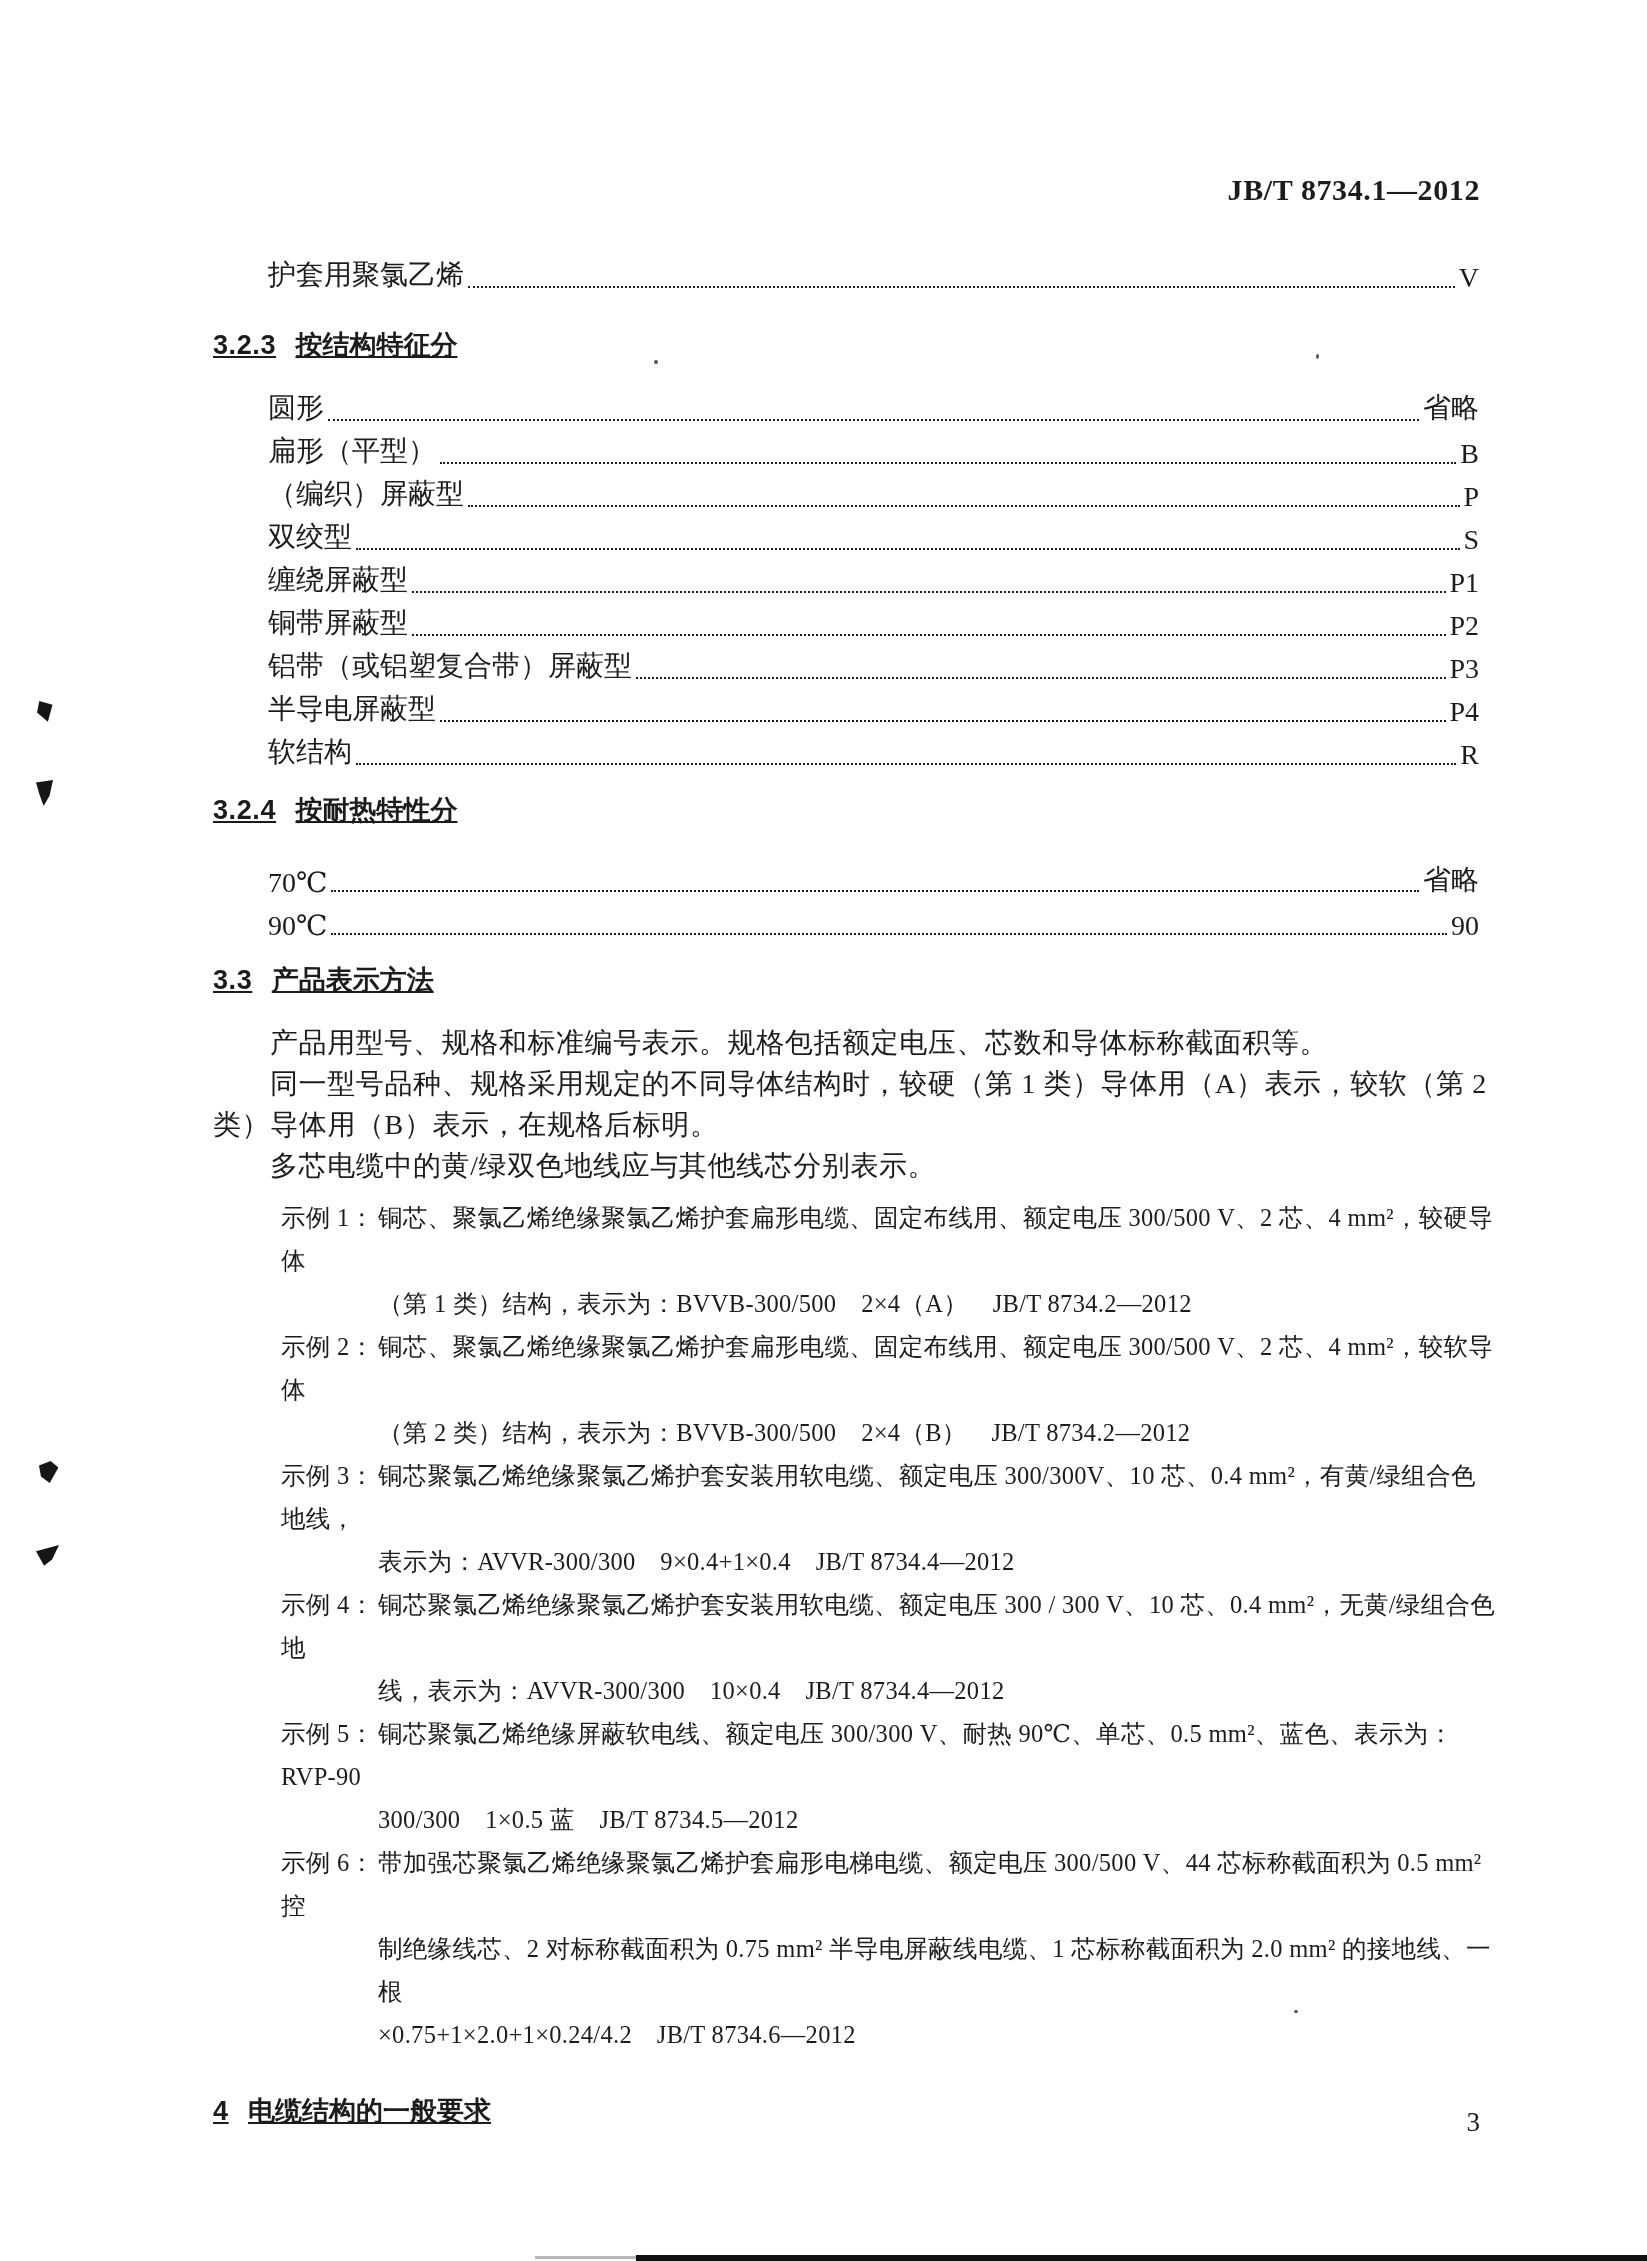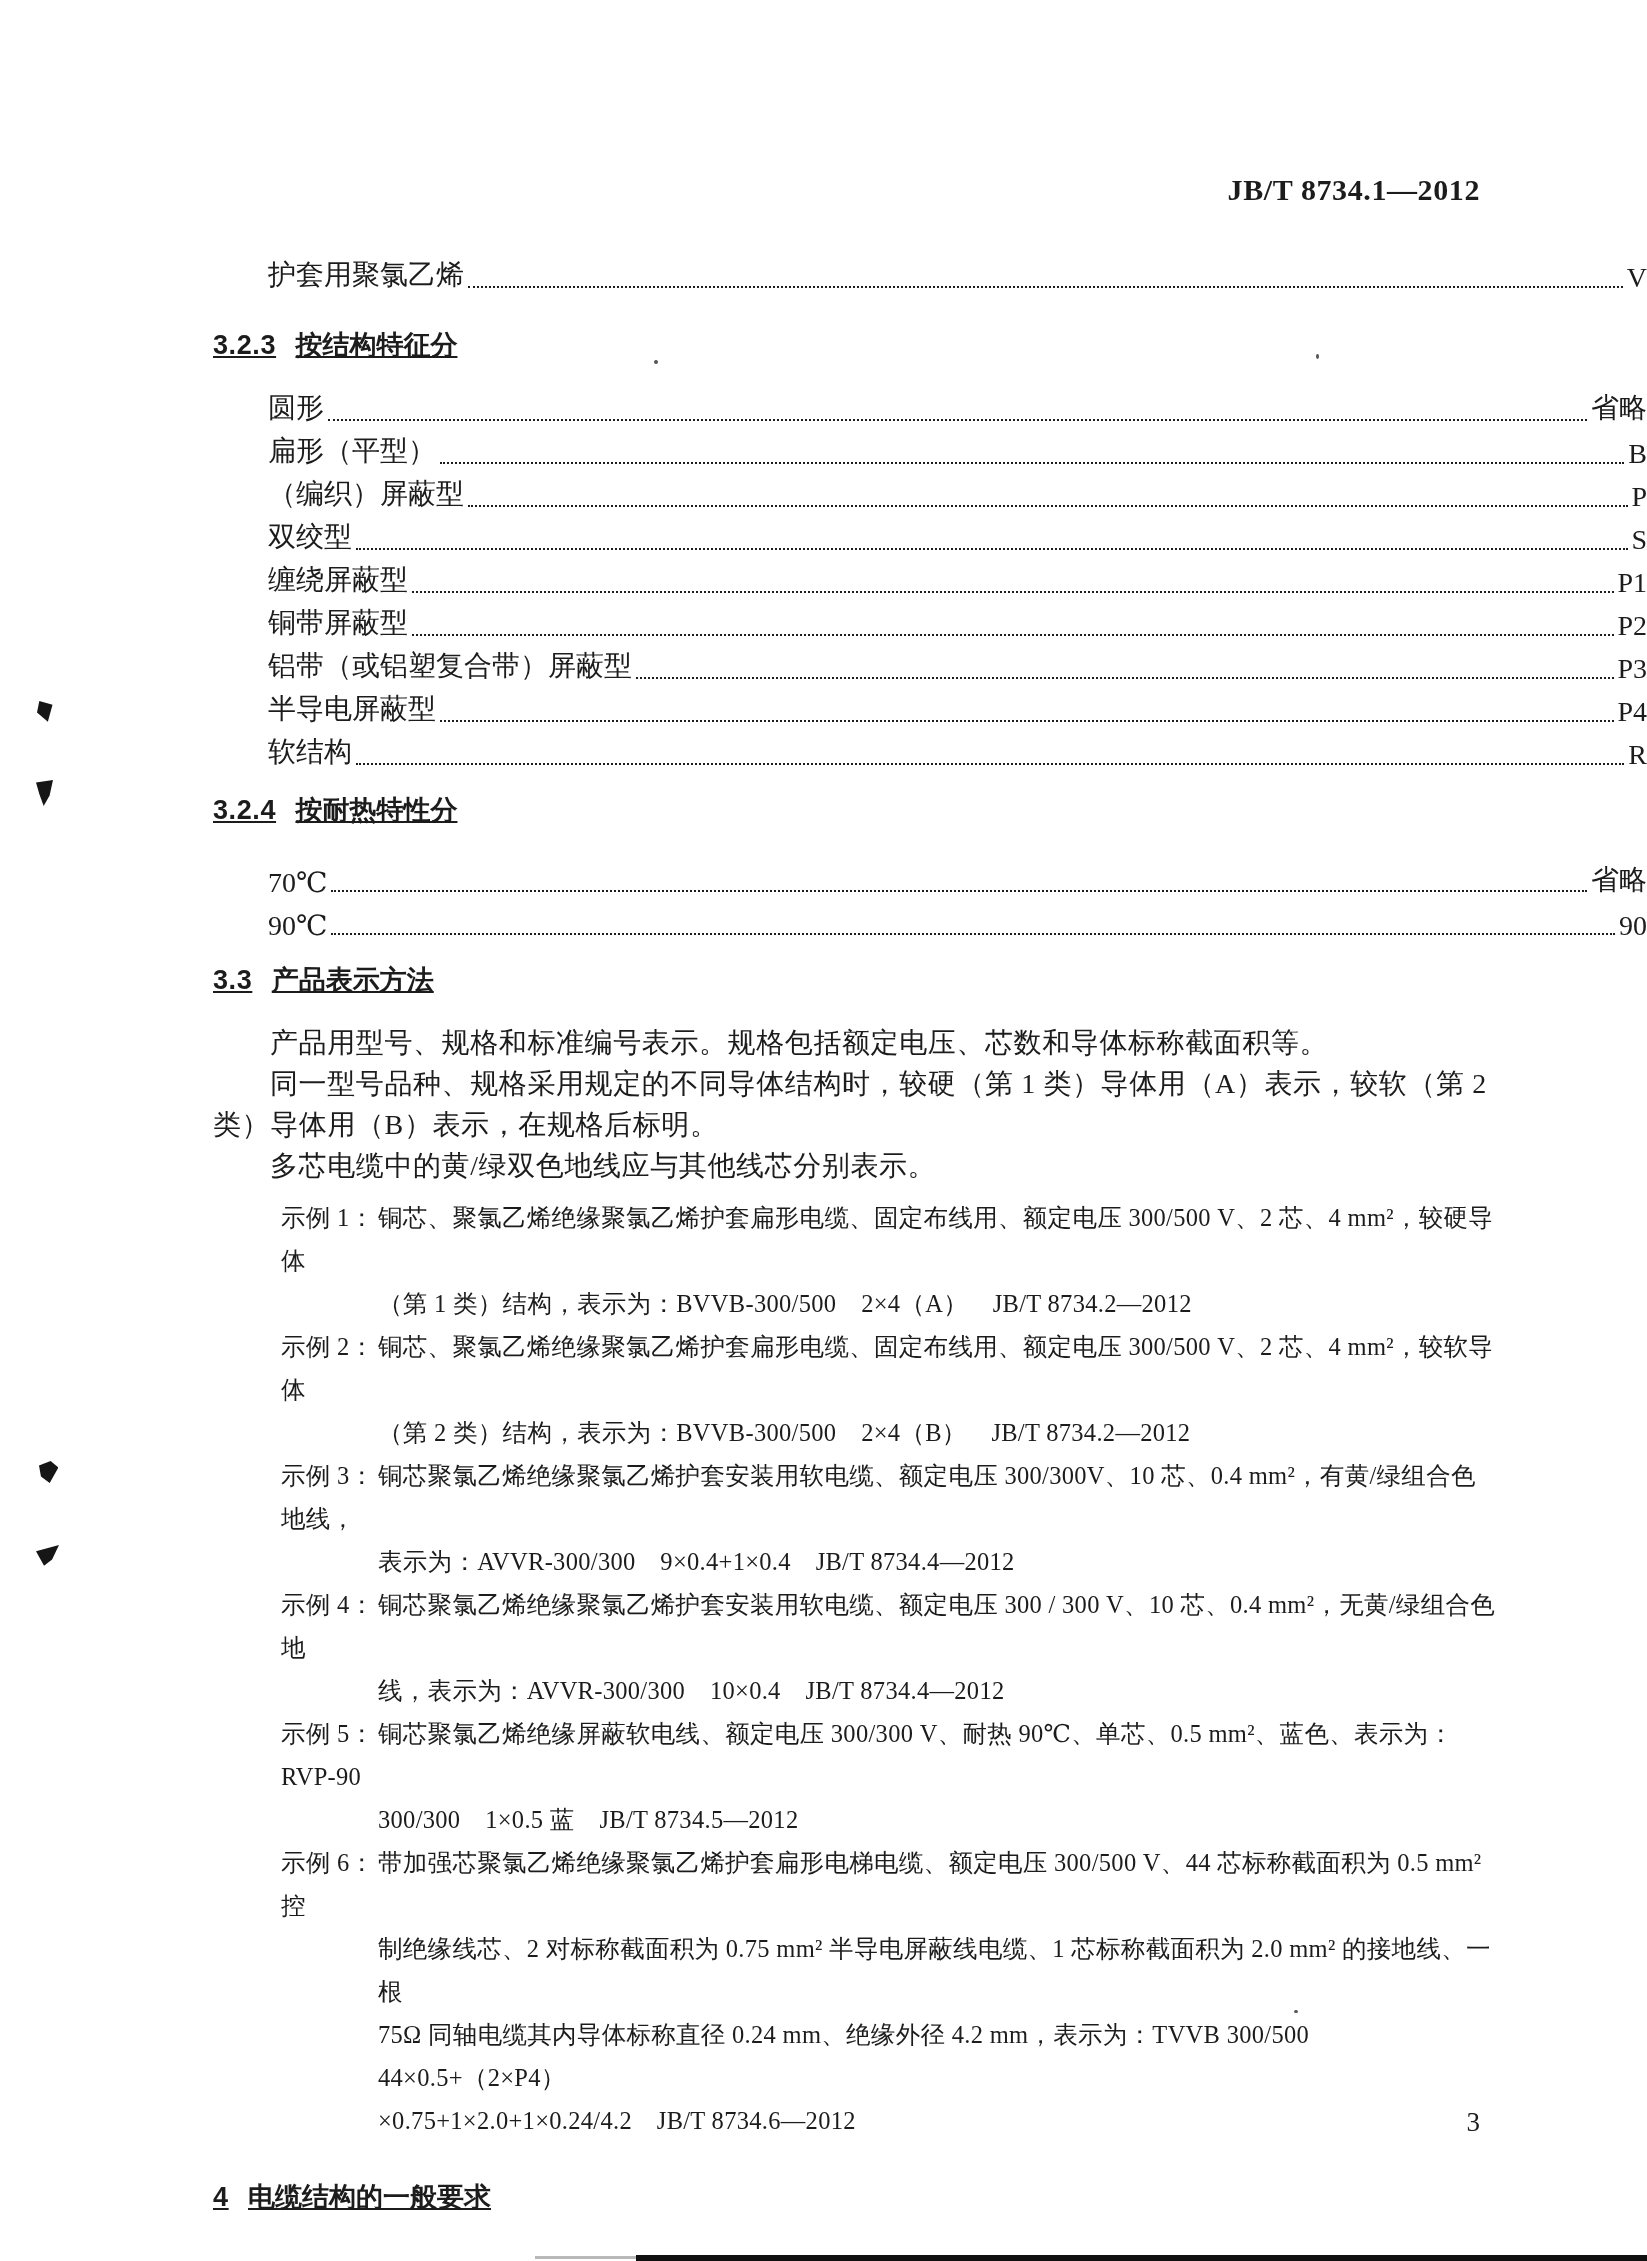--- a/index.html
+++ b/index.html
@@ -20,21 +20,21 @@
   .doc-header{
     position:absolute;top:173px;right:167px;
     font-family:"Liberation Serif","DejaVu Serif",serif;
     font-weight:bold;font-size:30px;letter-spacing:0.6px;
   }
 
   .content{position:absolute;top:251px;left:0;width:1647px;}
 
   
   .leader-row{
-    padding-left:268px;
+    padding-left:268px;padding-right:168px;
     height:43px;display:flex;align-items:flex-end;
     font-size:28px;
   }
   .leader-row .ll{white-space:nowrap;}
   .leader-row .dots{
     flex:1;border-bottom:2.6px dotted var(--ink);
     margin:0 3.9px 6.5px 3.9px;min-width:26px;
   }
   .leader-row .lv{white-space:nowrap;}
 
@@ -212,21 +212,20 @@
 
     <div class="ex-line ex-first">
       <span class="ex-label">示例 5：</span><span>铜芯聚氯乙烯绝缘屏蔽软电线、额定电压 300/300 V、耐热 90℃、单芯、0.5 mm²、蓝色、表示为：RVP-90</span>
     </div>
     <div class="ex-line">300/300　1×0.5 蓝　JB/T 8734.5—2012</div>
 
     <div class="ex-line ex-first">
       <span class="ex-label">示例 6：</span><span>带加强芯聚氯乙烯绝缘聚氯乙烯护套扁形电梯电缆、额定电压 300/500 V、44 芯标称截面积为 0.5 mm² 控</span>
     </div>
     <div class="ex-line">制绝缘线芯、2 对标称截面积为 0.75 mm² 半导电屏蔽线电缆、1 芯标称截面积为 2.0 mm² 的接地线、一根</div>
-    <div class="ex-line">75Ω 同轴电缆其内导体标称直径 0.24 mm、绝缘外径 4.2 mm，表示为：TVVB 300/500　44×0.5+（2×P4）</div>
     <div class="ex-line">×0.75+1×2.0+1×0.24/4.2　JB/T 8734.6—2012</div>
 
     <div class="heading mt55">
       <span class="hnum">4</span>
       <span class="htitle">电缆结构的一般要求</span>
     </div>
 
   </div>
 
   <div class="page-number">3</div>

